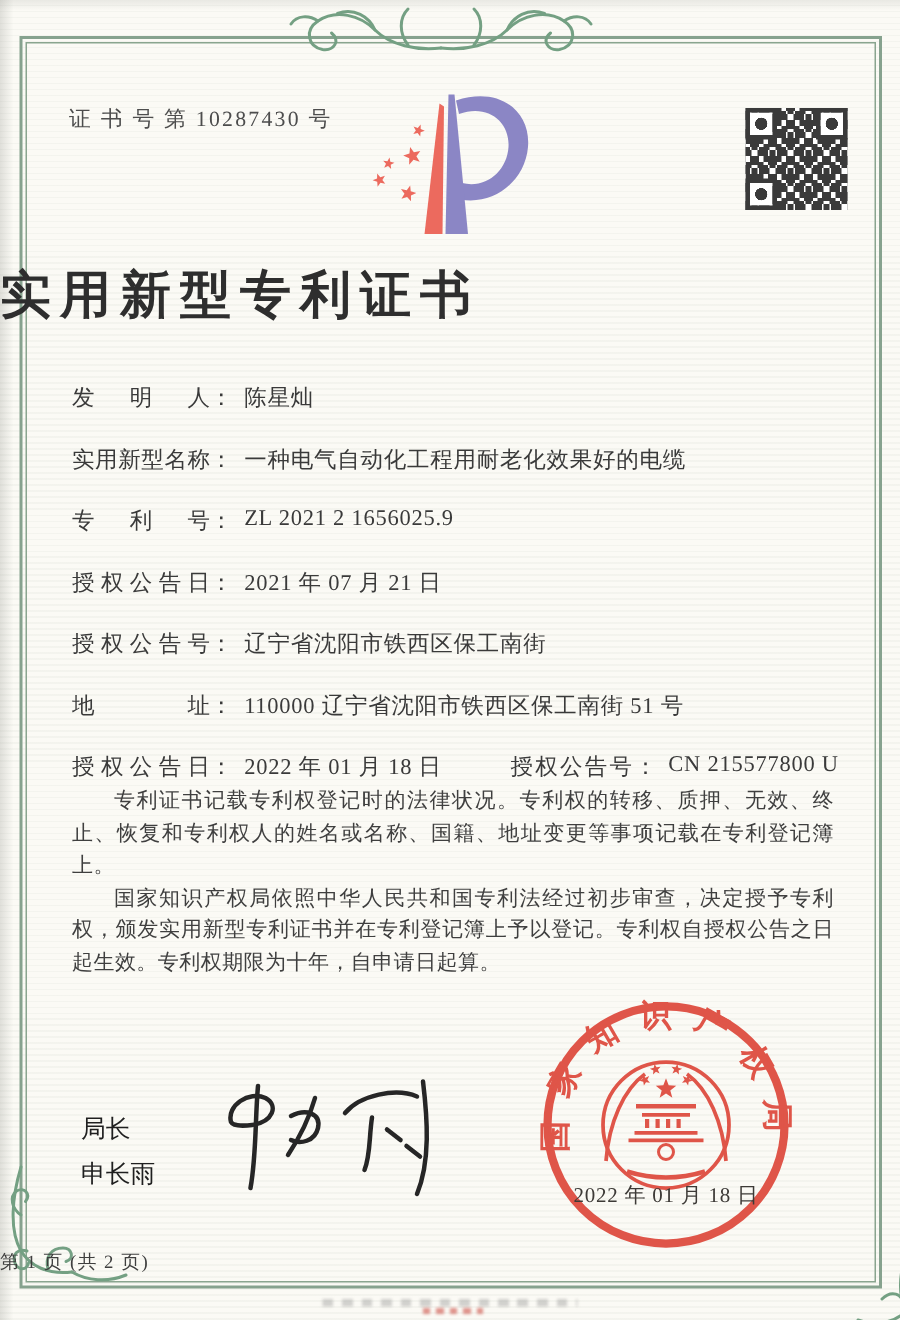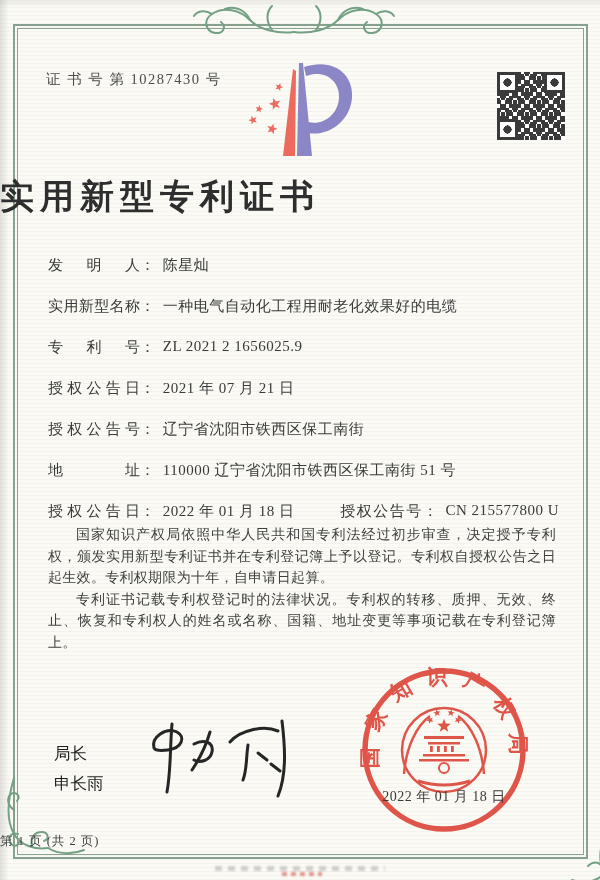--- a/index.html
+++ b/index.html
@@ -163,22 +163,22 @@
       <span class="flabel">授权公告日</span><span class="fcolon">：</span>
       <span class="fvalue">2022 年 01 月 18 日</span>
       <span class="grant-right">
         <span class="flabel-s">授权公告号</span><span class="fcolon">：</span>
         <span class="fvalue">CN 215577800 U</span>
       </span>
     </div>
   </div>
 
   <div class="paras">
+    <p>专利证书记载专利权登记时的法律状况。专利权的转移、质押、无效、终止、恢复和专利权人的姓名或名称、国籍、地址变更等事项记载在专利登记簿上。</p>
     <p>国家知识产权局依照中华人民共和国专利法经过初步审查，决定授予专利权，颁发实用新型专利证书并在专利登记簿上予以登记。专利权自授权公告之日起生效。专利权期限为十年，自申请日起算。</p>
-    <p>专利证书记载专利权登记时的法律状况。专利权的转移、质押、无效、终止、恢复和专利权人的姓名或名称、国籍、地址变更等事项记载在专利登记簿上。</p>
   </div>
 
   <div class="signoff">
     <div>局长</div>
     <div>申长雨</div>
   </div>
 
   <svg class="sig" width="200" height="95" viewBox="0 0 200 95">
     <g fill="none" stroke="#262626" stroke-width="3" stroke-linecap="round">
       <path d="M30,12 C28,34 29,58 25,80"></path>

